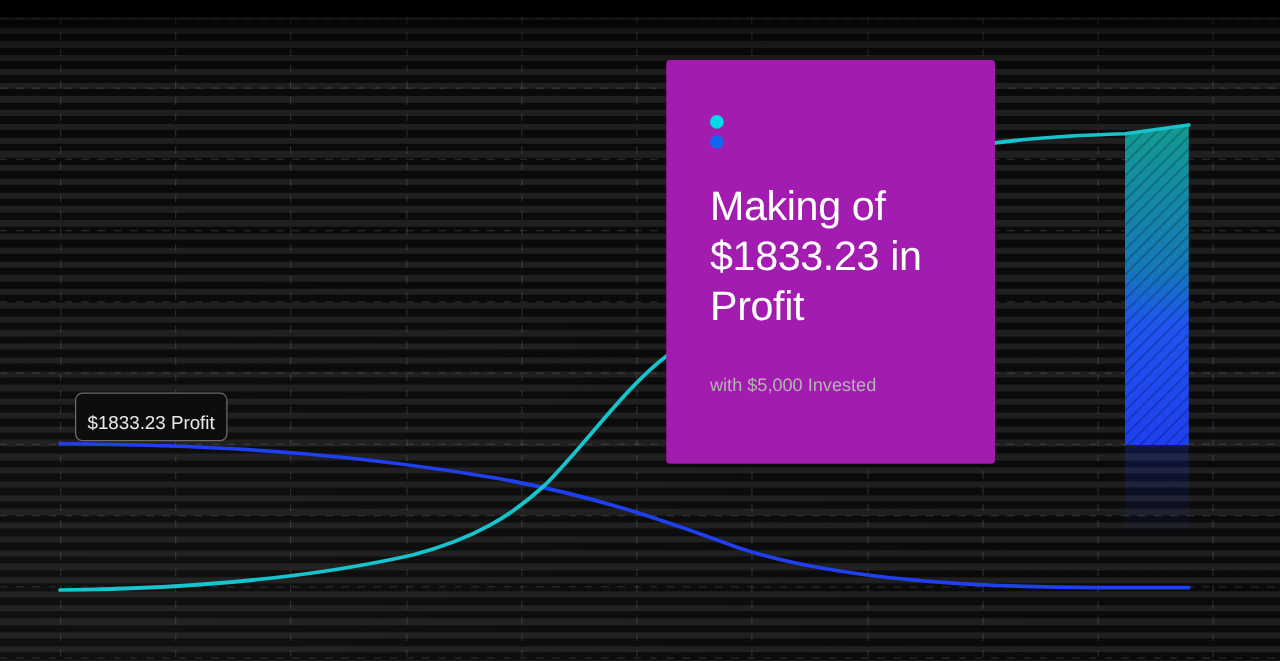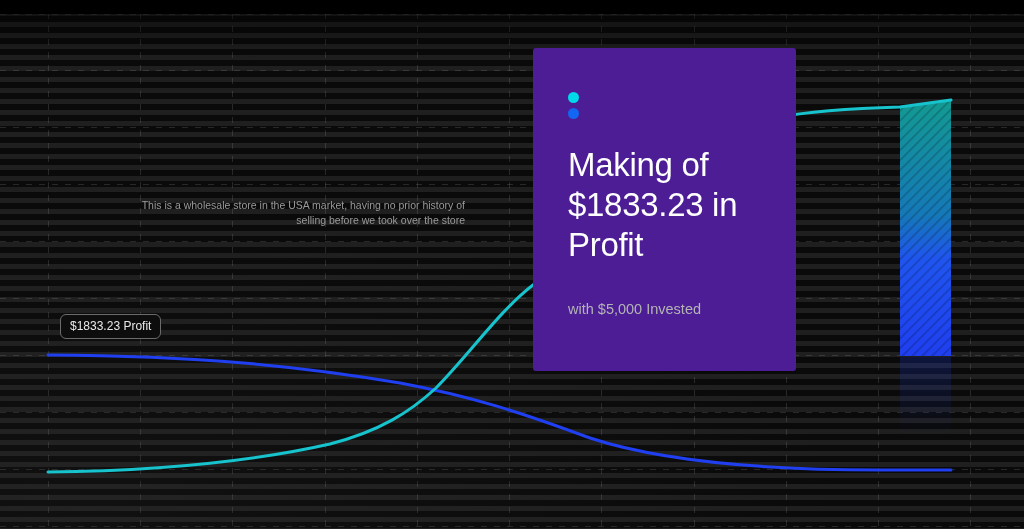--- a/index.html
+++ b/index.html
@@ -55,21 +55,21 @@
     pointer-events: none; z-index: 3;
   }
   svg.plot {
     position: absolute; left: 0; top: 0; width: 1024px; height: 529px;
     z-index: 4; overflow: visible;
   }
   
   .card {
     position: absolute; left: 533px; top: 48px;
     width: 263px; height: 323px;
-    background: #4c1d95;
+    background: #a21caf;
     border-radius: 3px;
     z-index: 8;
     padding: 44px 35px 0 35px;
   }
   .dots { margin-bottom: 26px; }
   .dot { width: 11px; height: 11px; border-radius: 50%; display: block; }
   .dot.cyan { background: #00d9e8; margin-bottom: 5px; }
   .dot.blue { background: #1266f1; }
   .card-title {
     color: #fff;
@@ -86,26 +86,26 @@
   }
   
   .annotation {
     position: absolute; left: 120px; top: 198px; width: 345px;
     color: #9a9a9a; font-size: 10.5px; line-height: 15px;
     text-align: right; z-index: 5;
   }
   
   .badge {
     position: absolute; left: 60px; top: 314px;
-    padding: 4px 9px 5px 9px;
+    padding: 15px 9px 5px 9px;
     border: 1px solid #6b6b6b;
     border-radius: 6px;
     background: #0d0d0d;
     color: #e9e9e9;
-    font-size: 12px;
+    font-size: 15px;
     white-space: nowrap;
     z-index: 7;
   }
 </style>
 </head>
 <body>
 
 <div id="stage">
 
   <div class="grid-v"></div>
@@ -162,21 +162,20 @@
     </g>
 
     <path d="M48,355 C200,356 300,366 400,383 C470,396 520,412 590,438
              C660,461 760,470 880,470 L951,470" fill="none" stroke="#1f3ff0" stroke-width="3" stroke-linecap="round"></path>
 
     <path d="M48,472 C150,471 250,462 330,444 C380,431 410,412 436,388
              C468,356 500,310 533,285 C580,248 620,188 680,150
              C740,118 800,110 900,107 L951,100" fill="none" stroke="#17c3cd" stroke-width="3" stroke-linecap="round"></path>
   </svg>
 
-  <div class="annotation">This is a wholesale store in the USA market, having no prior history of selling before we took over the store</div>
 
   <div class="badge">$1833.23 Profit</div>
 
   <div class="card">
     <div class="dots">
       <span class="dot cyan" style="background: rgb(0, 217, 232);"></span>
       <span class="dot blue" style="background: rgb(18, 102, 241);"></span>
     </div>
     <div class="card-title">Making of $1833.23 in Profit</div>
     <div class="card-sub">with $5,000 Invested</div>

